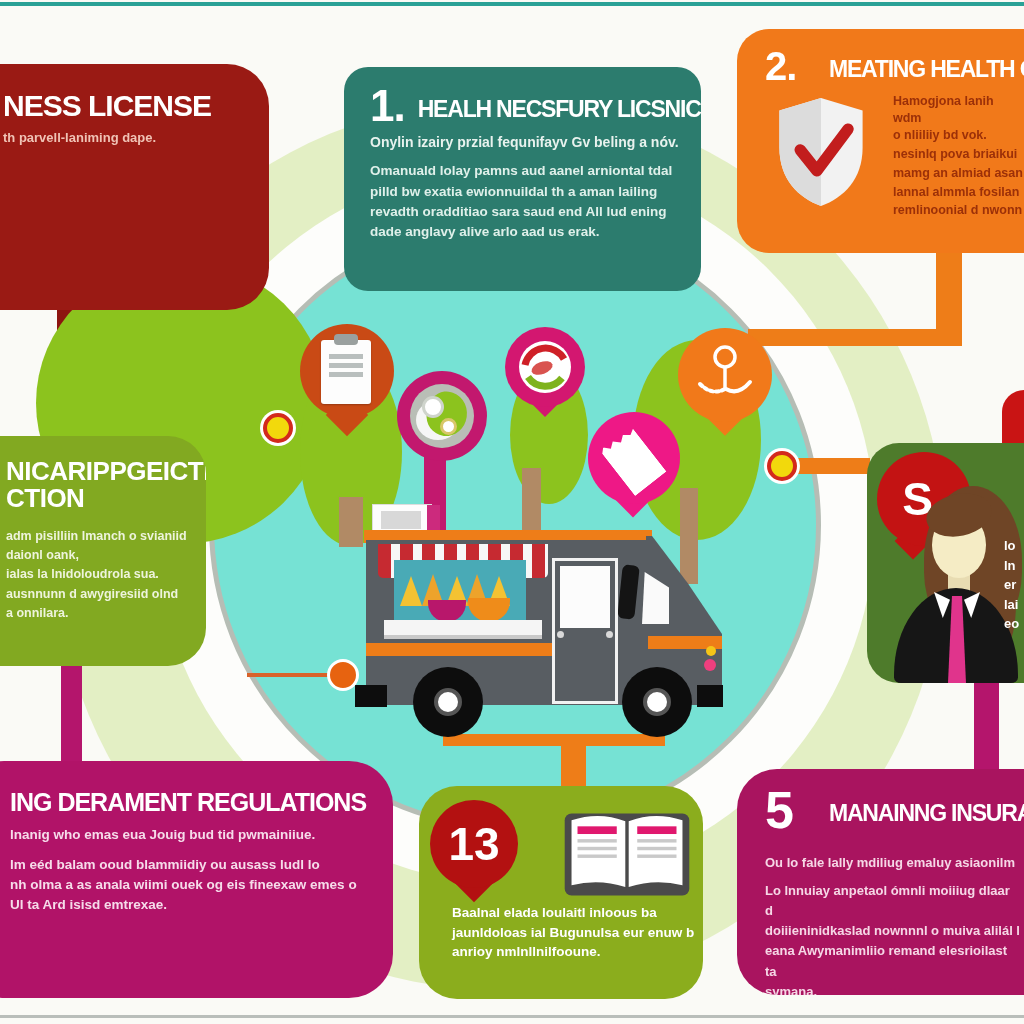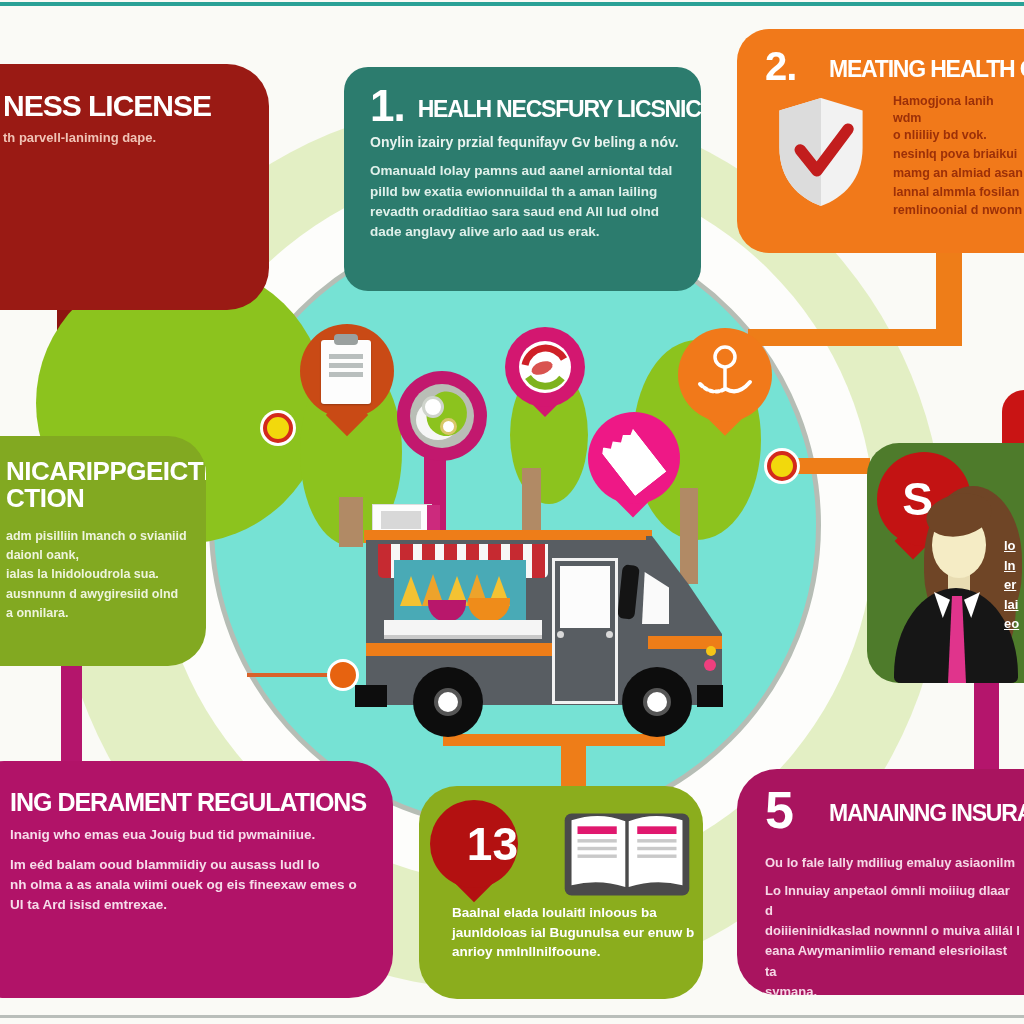--- a/index.html
+++ b/index.html
@@ -137,21 +137,21 @@
   </div>
 
   <div class="box" style="left:344px;top:67px;width:357px;height:224px;background:#2c7c6e;border-radius:24px;padding:16px 20px 0 26px;">
     <div style="display:flex;align-items:flex-start;">
       <span class="ttl" style="font-size:44px;">1.</span>
       <span class="ttl" style="font-size:23px;margin:14px 0 0 13px;letter-spacing:-1.2px;white-space:nowrap;">HEALH NECSFURY LICSNICE</span>
     </div>
     <div class="bodytxt" style="margin-top:2px;font-size:14px;color:#e8f2ee;">Onylin izairy przial fequnifayv Gv beling a nóv.</div>
     <div class="bodytxt pre" style="margin-top:8px;font-size:13.5px;color:#dff0ea;line-height:1.5;">Omanuald lolay pamns aud aanel arniontal tdal
 pilld bw exatia ewionnuildal th a aman lailing
-revadth oradditiao sara saud end All lud olnd
+revadth oradditiao sara saud end All lud ening
 dade anglavy alive arlo aad us erak.</div>
   </div>
 
   <div class="box" style="left:737px;top:29px;width:287px;height:224px;background:#f1791a;border-radius:32px 0 0 32px;">
     <span class="ttl" style="position:absolute;left:28px;top:16px;font-size:40px;">2.</span>
     <span class="ttl" style="position:absolute;left:92px;top:28px;font-size:23px;white-space:nowrap;letter-spacing:-1.2px;">MEATING HEALTH COD</span>
     <svg style="position:absolute;left:32px;top:64px;" width="104" height="118" viewBox="0 0 100 112">
       <path d="M50 4 L90 16 V52 C90 82 72 100 50 108 C28 100 10 82 10 52 V16 Z" fill="#f2f2f2"></path>
       <path d="M50 4 L50 108 C28 100 10 82 10 52 V16 Z" fill="#dcdcdc"></path>
       <path d="M30 54 L46 74 L76 34" stroke="#c21d1d" stroke-width="11" fill="none" stroke-linecap="round" stroke-linejoin="round"></path>
@@ -183,37 +183,37 @@
     <div class="abs" style="left:34px;top:6px;width:98px;height:148px;background:#6f4526;border-radius:50% 50% 42% 42%;"></div>
     <div class="abs" style="left:100px;top:60px;width:26px;height:105px;background:#6f4526;border-radius:0 0 40% 40%;"></div>
     <div class="abs" style="left:58px;top:92px;width:22px;height:22px;background:#e8dcb2;"></div>
     <div class="abs circle" style="left:42px;top:32px;width:54px;height:66px;background:#f5ecc5;"></div>
     <div class="abs" style="left:36px;top:14px;width:66px;height:42px;background:#6f4526;border-radius:50%;transform:rotate(-12deg);"></div>
     <div class="abs" style="left:4px;top:108px;width:124px;height:95px;background:#161616;border-radius:52% 52% 6% 6% / 95% 95% 6% 6%;"></div>
     <div class="abs" style="left:58px;top:116px;width:18px;height:87px;background:#e0348c;clip-path:polygon(22% 0,78% 0,100% 100%,0 100%);"></div>
     <div class="abs" style="left:44px;top:112px;width:16px;height:26px;background:#fff;clip-path:polygon(0 0,100% 30%,55% 100%);"></div>
     <div class="abs" style="left:74px;top:112px;width:16px;height:26px;background:#fff;clip-path:polygon(100% 0,0 30%,45% 100%);"></div>
   </div>
-  <div class="bodytxt pre abs" style="left:1004px;top:536px;font-size:13px;color:#fff;line-height:1.5;text-decoration:underline;">lo
+  <div class="bodytxt pre abs" style="left:1004px;top:536px;font-size:13px;color:#fff;line-height:1.5;">lo
 ln
 er
 lai
 eo</div>
 
   <div class="box" style="left:-40px;top:761px;width:433px;height:237px;background:#b11368;border-radius:44px;padding:28px 16px 0 50px;">
     <div class="ttl" style="font-size:25px;letter-spacing:-1px;white-space:nowrap;">ING DERAMENT REGULATIONS</div>
     <div class="bodytxt" style="margin-top:9px;font-size:13.5px;color:#f6dcea;">lnanig who emas eua Jouig bud tid pwmainiiue.</div>
     <div class="bodytxt pre" style="margin-top:9px;font-size:13.5px;color:#f6dcea;line-height:1.5;">lm eéd balam ooud blammiidiy ou ausass ludl lo
 nh olma a as anala wiimi ouek og eis fineexaw emes o
 Ul ta Ard isisd emtrexae.</div>
   </div>
 
   <div class="box" style="left:419px;top:786px;width:284px;height:213px;background:#8bad1d;border-radius:38px;"></div>
   <div class="abs tail" style="left:459px;top:866px;width:30px;height:30px;background:#b31111;"></div>
-  <div class="abs circle" style="left:430px;top:800px;width:88px;height:88px;background:#b31111;text-align:right;">
+  <div class="abs circle" style="left:430px;top:800px;width:88px;height:88px;background:#b31111;text-align:center;">
     <span style="color:#fff;font-weight:700;font-size:46px;line-height:88px;font-family:'Liberation Sans',sans-serif;">13</span>
   </div>
   <svg class="abs" style="left:563px;top:806px;" width="128" height="97" viewBox="0 0 150 112">
     <rect x="2" y="8" width="146" height="96" rx="8" fill="#4a4a4a"></rect>
     <path d="M10 16 Q42 5 73 17 V94 Q42 84 10 92 Z" fill="#fff"></path>
     <path d="M140 16 Q108 5 77 17 V94 Q108 84 140 92 Z" fill="#fff"></path>
     <rect x="17" y="23" width="46" height="9" fill="#e0186e"></rect>
     <rect x="87" y="23" width="46" height="9" fill="#e0186e"></rect>
     <rect x="17" y="38" width="46" height="4" fill="#c9c9c9"></rect>
     <rect x="17" y="47" width="46" height="4" fill="#c9c9c9"></rect>

